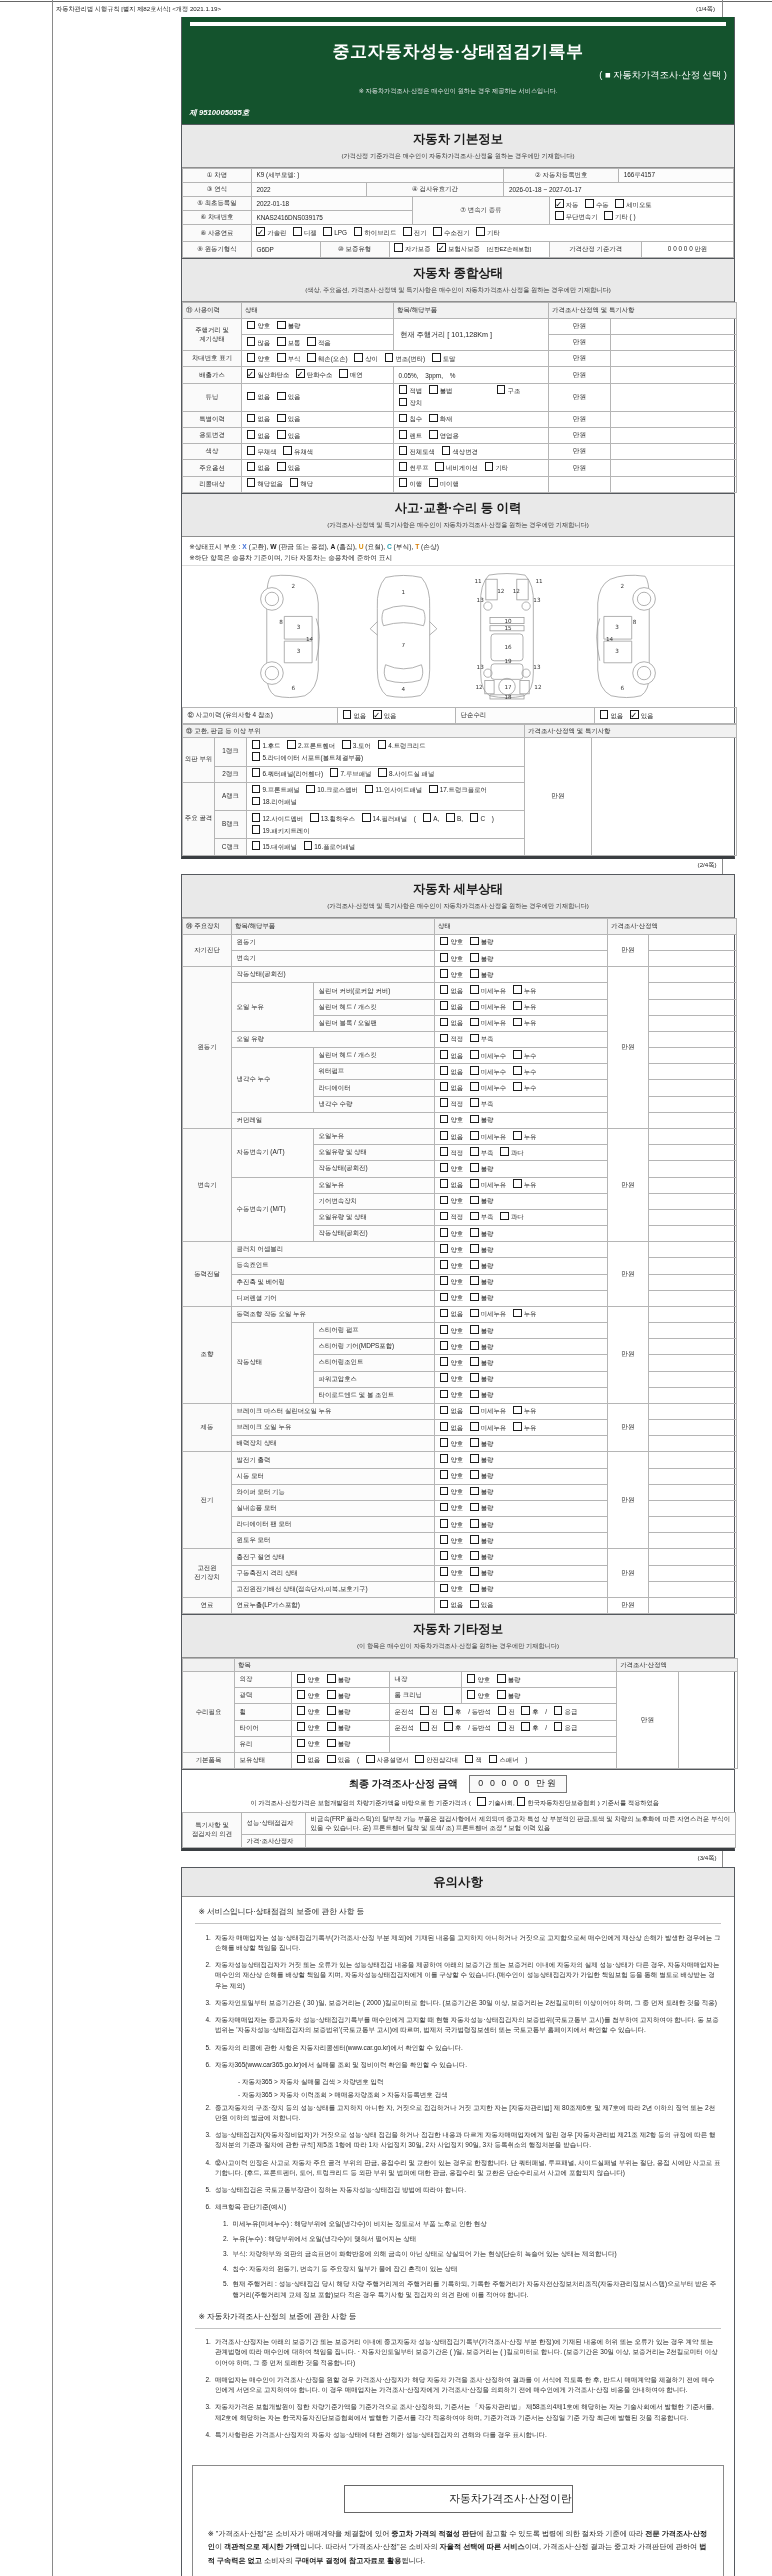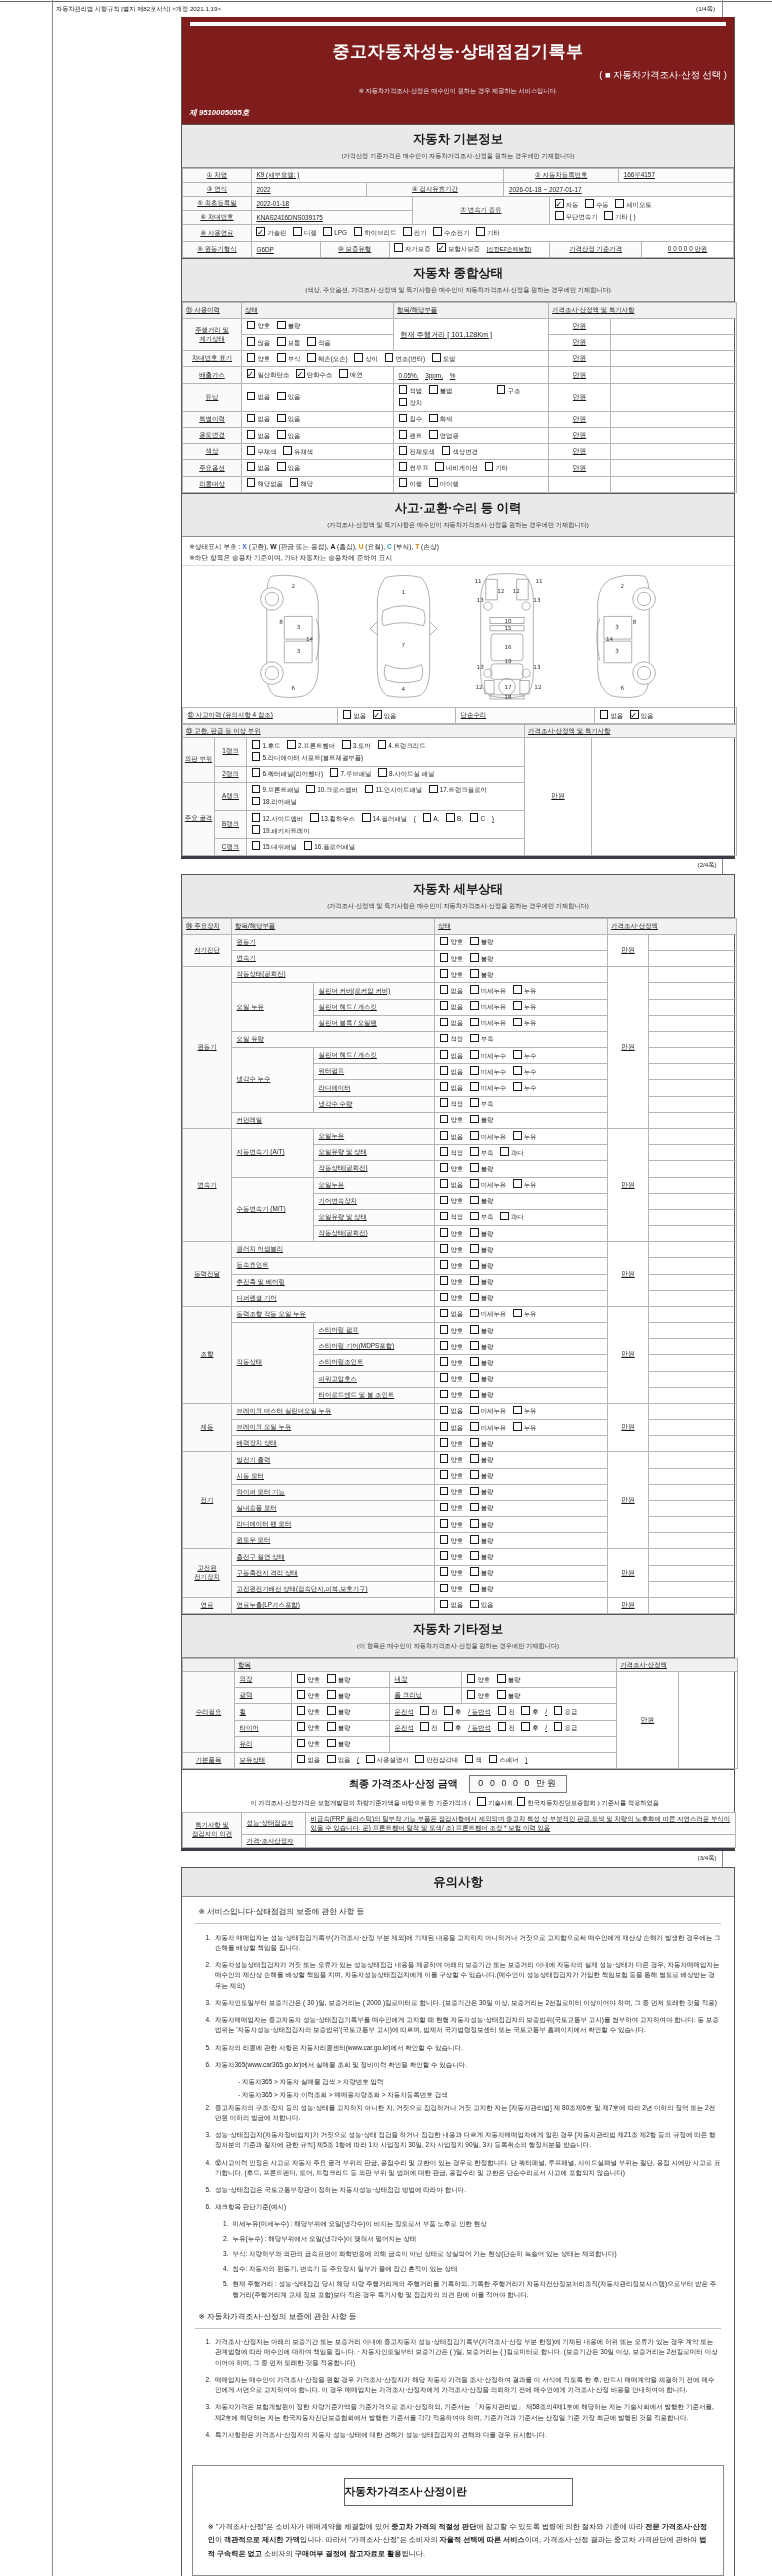--- a/index.html
+++ b/index.html
@@ -5,32 +5,32 @@
   html,body{margin:0;padding:0;width:773px;height:2576px;overflow:hidden;background:#fff;
     font-family:"Liberation Sans","DejaVu Sans",sans-serif;color:#1b1b1b;}
   .topline{position:absolute;top:1px;left:0;width:773px;height:0.5px;background:#666;}
   .vrule{position:absolute;top:0;width:0.5px;height:2576px;background:#8a8a8a;}
   .vrule.l{left:52px}.vrule.r{left:722px}
   .meta{display:flex;justify-content:space-between;padding:5.2px 58px 3.1px 56px;font-size:6.2px;color:#222;}
   .doc{width:554px;margin-left:181px;position:relative;}
   .page{border-left:1px solid #55595e;border-right:1px solid #55595e;border-bottom:3.6px solid #3a3e42;background:#fff;}
   .marker{text-align:right;font-size:6.2px;color:#222;padding:2.1px 18.5px 4.1px 0;}
   
-  .titleblock{background:#7f1d1d;color:#fff;padding:4.1px 7.2px 6.2px;}
+  .titleblock{background:#14532d;color:#fff;padding:4.1px 7.2px 6.2px;}
   .titleblock .stripe{height:4.1px;background:#fff;margin:1px 1px 13.4px;}
   .titleblock h1{margin:0;text-align:center;font-size:17px;letter-spacing:0.5px;}
   .titleblock .sub{text-align:right;font-size:9.3px;margin-top:6.2px;}
   .titleblock .note{text-align:center;font-size:6.2px;color:#e3e5e7;margin-top:5.2px;}
   .titleblock .docno{font-size:7.7px;font-weight:bold;margin-top:11.3px;font-style:italic;}
   
   .sechead{background:#e9e9e9;border-top:1px solid #55595e;border-bottom:0.5px solid #8f8f8f;padding:5.2px 4.1px;text-align:center;}
   .sechead h2{margin:1px 0 0;font-size:12.4px;font-weight:bold;}
   .sechead p{margin:3.6px 0 1px;font-size:6.2px;color:#333;}
   
-  table{border-collapse:collapse;width:100%;table-layout:fixed;text-decoration:underline;}
+  table{border-collapse:collapse;width:100%;table-layout:fixed;}
   td,th{border:0.5px solid #b5b5b5;font-size:6.4px;padding:1.5px 3.1px;vertical-align:middle;word-break:keep-all;}
   th{background:#f1f1f1;font-weight:normal;text-align:left;padding:3.1px;}
   td.lbl{background:#fafafa;text-align:center;padding:2.1px 1.5px;}
   td.lbl2{background:#fcfcfc;text-align:left;padding-left:4.6px;}
   td.price{text-align:center;font-size:6.7px;}
   td.chkcell{text-align:left;padding-left:4.6px;}
   td.hdr{background:#f1f1f1;}
   td.big{font-size:7.2px;text-align:left;padding-left:6.2px;}
   td.ctr{text-align:center;}
   .cbw{white-space:nowrap;margin-right:6.7px;display:inline-block;line-height:1.9;}
@@ -56,21 +56,21 @@
   
   .notice{padding:3.1px 13.4px 5.2px;}
   .nhead{font-size:7.7px;padding:7.2px 3.1px 6.2px;border-bottom:0.5px solid #c3c3c3;margin-bottom:8.2px;}
   .nitem{display:flex;font-size:6.5px;line-height:1.6;margin:0 0 6.7px;}
   .nitem .nn{width:15.5px;flex:0 0 15.5px;text-align:right;padding-right:4.1px;}
   .nitem .nt{flex:1;}
   .nitem.sub{margin-left:17.5px;margin-bottom:4.6px;}
   .nitem.dash{margin-left:23px;margin-bottom:2.6px;}
   
   .pdef{border:0.5px solid #8a8a8a;margin:12.4px 10.3px 13.4px;padding:12.4px 14.4px 14.4px;}
-  .pdef .tbox{width:227px;margin:0 auto;border:0.5px solid #666;text-align:left;font-size:10.8px;font-weight:bold;padding:6.2px 0;}
+  .pdef .tbox{width:227px;margin:7px auto;border:0.5px solid #666;text-align:right;font-size:10.8px;font-weight:normal;padding:6.2px 0;}
   .pdef .body{margin-top:13.4px;font-size:7.2px;line-height:1.9;}
 </style>
 </head>
 <body>
 
 <div class="topline"></div>
 <div class="vrule l"></div>
 <div class="vrule r"></div>
 
 <div class="meta">

